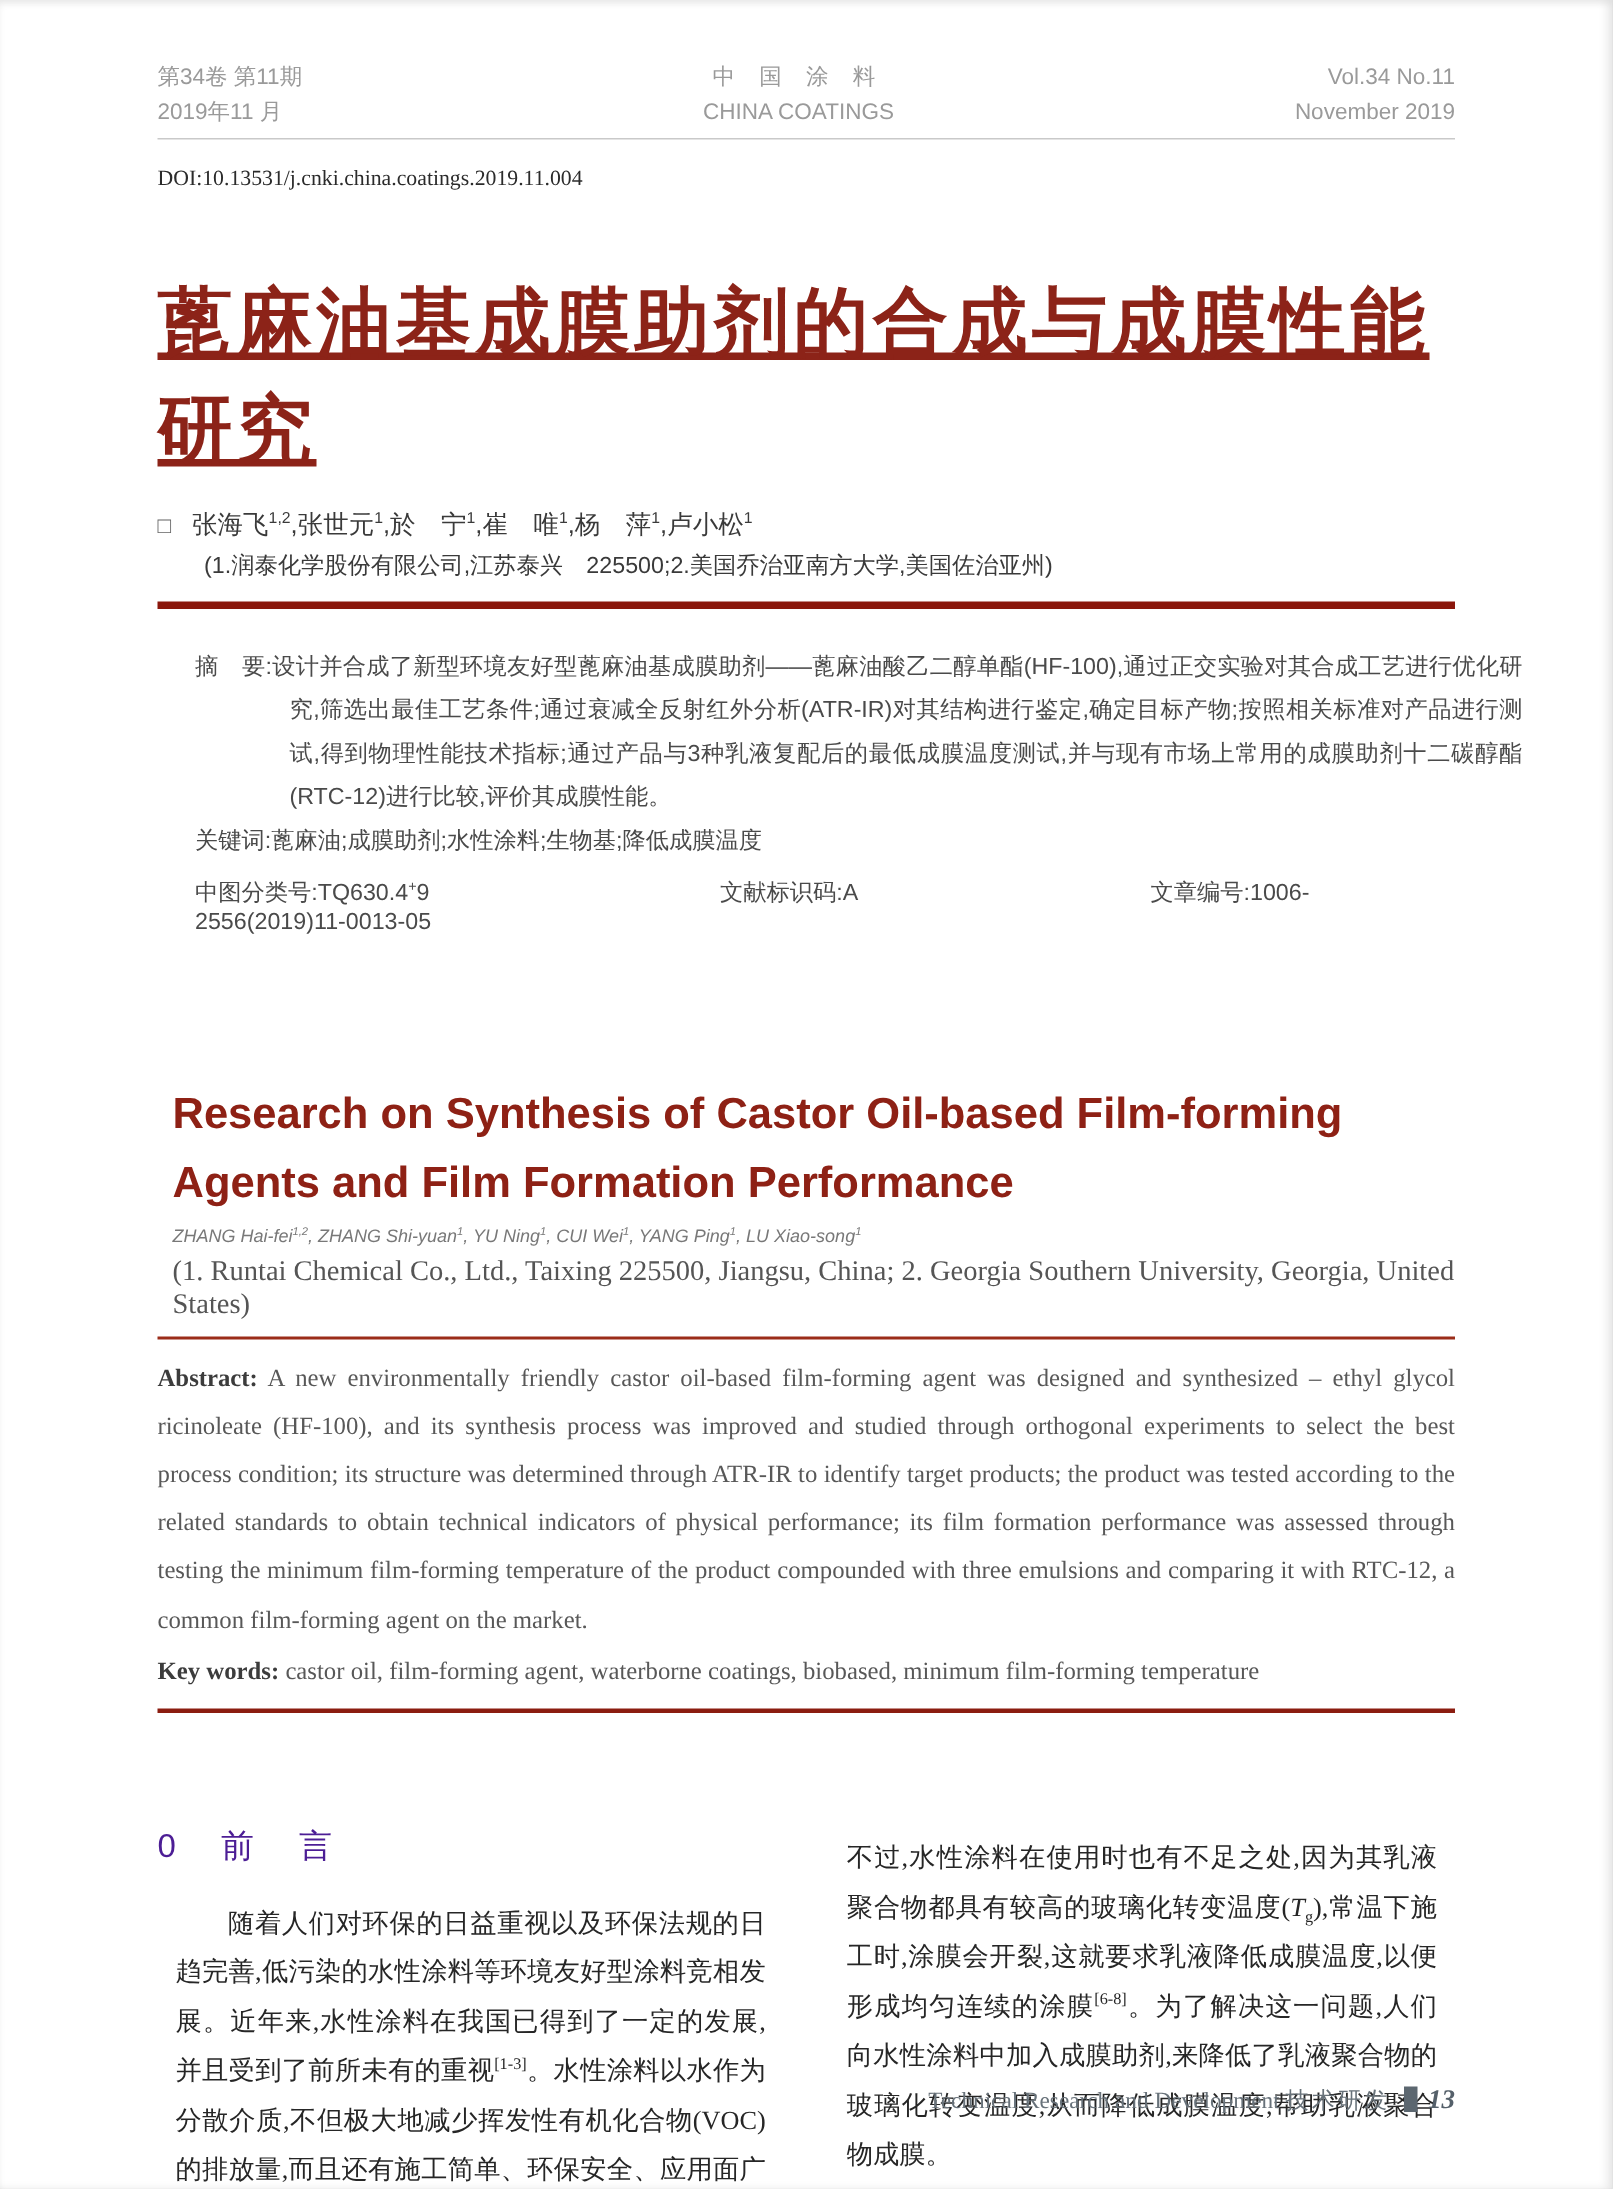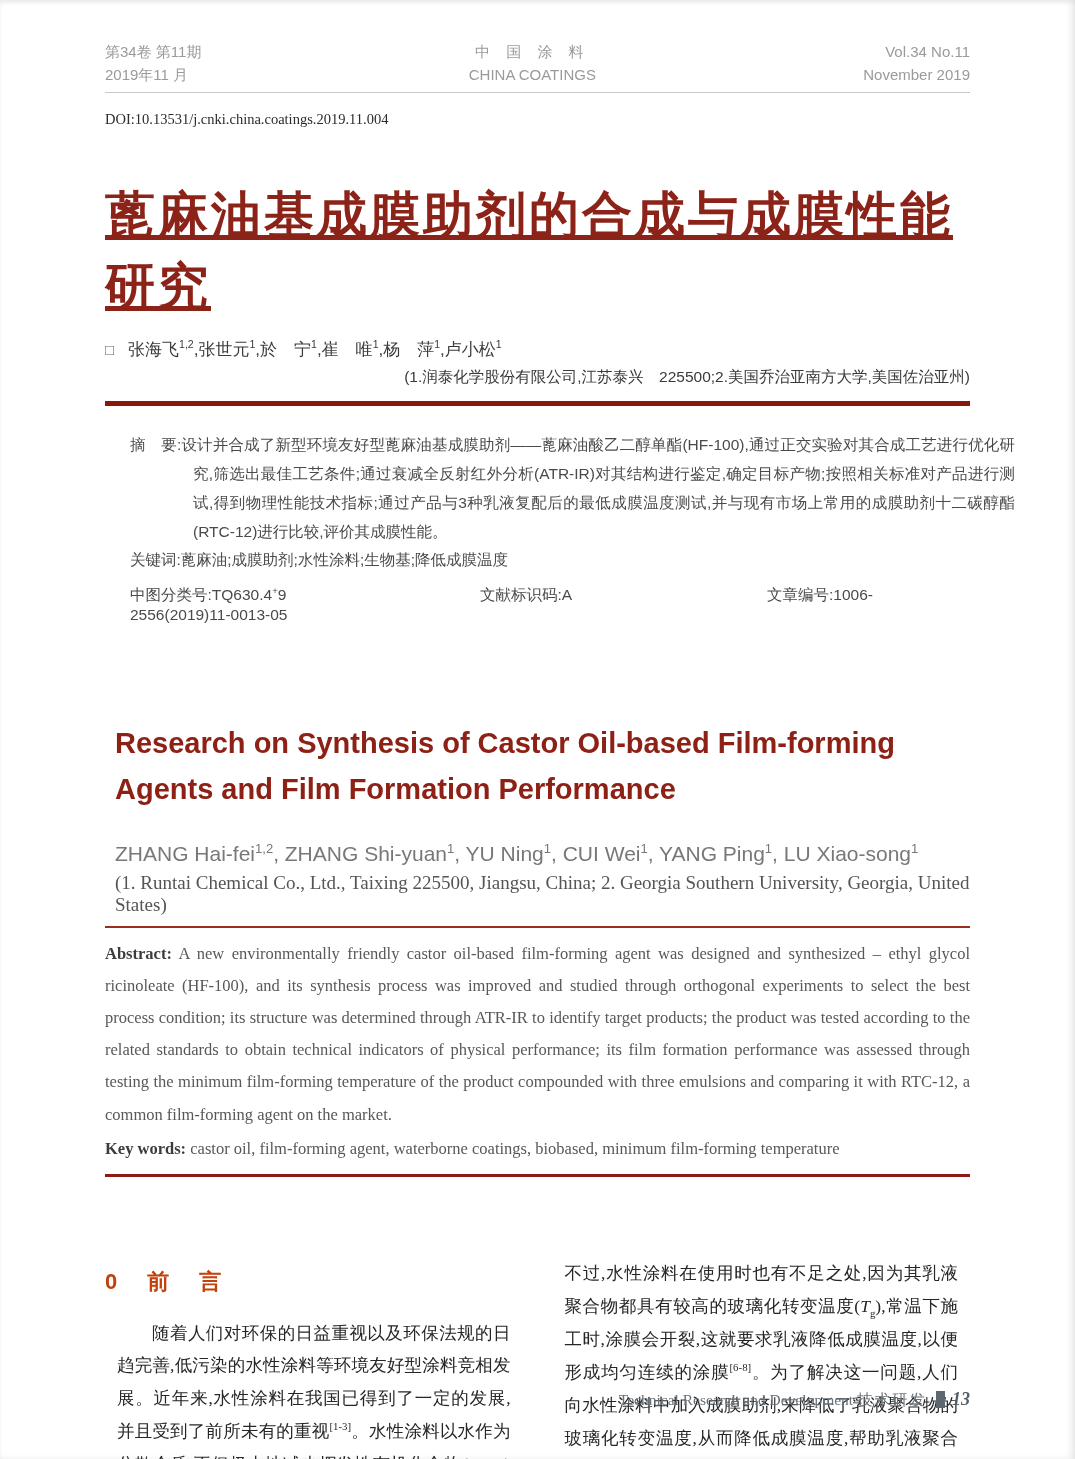--- a/index.html
+++ b/index.html
@@ -17,48 +17,48 @@
   .journal-cn{letter-spacing:6px;}
   .hdr-rule{border-bottom:1.5px solid #c9c9c9;margin-top:5px;}
   .doi{font-size:14.5px;color:#2b2b2b;margin-top:18px;font-family:"Liberation Serif",serif;}
 
   
   .cn-title{margin:52px 0 0 0;font-family:"Liberation Sans",sans-serif;font-weight:bold;
             font-size:50px;line-height:1.42;color:#8c2318;letter-spacing:3px;text-decoration:underline;}
   .authors-cn{margin-top:16px;font-size:17px;color:#3a3a3a;font-family:"Liberation Sans",sans-serif;}
   .authors-cn .marker{color:#666;margin-right:14px;font-size:15px;}
   .affil-cn{margin-top:6px;padding-left:31px;font-size:15.5px;color:#3a3a3a;
-            font-family:"Liberation Sans",sans-serif;text-align:right;}
+            font-family:"Liberation Sans",sans-serif;}
   .rule-thick{height:5px;background:#8b170c;margin-top:13px;}
 
   
   .cn-abs{margin:24px 0 0 25px;width:822px;font-size:15.5px;color:#4a4a4a;line-height:1.88;
           text-align:justify;font-family:"Liberation Sans",sans-serif;}
   .hang{padding-left:63px;text-indent:-63px;}
   .kw-cn{margin:4px 0 0 25px;font-size:15.5px;color:#4a4a4a;font-family:"Liberation Sans",sans-serif;}
   .clc-row{margin:14px 0 0 25px;font-size:15.5px;color:#4a4a4a;font-family:"Liberation Sans",sans-serif;}
   .clc-row .c1{display:inline-block;width:350px;}
   .clc-row .c2{display:inline-block;width:287px;}
 
   
   .en-title{margin:96px 0 0 10px;font-family:"Liberation Sans",sans-serif;font-weight:bold;
             font-size:29px;line-height:1.6;color:#8e2115;}
-  .authors-en{margin:29px 0 0 10px;font-size:21px;color:#787878;font-family:"Liberation Sans",sans-serif;}
+  .authors-en{margin:4px 0 0 10px;font-size:12px;color:#787878;font-family:"Liberation Sans",sans-serif;font-style:italic;}
   .affil-en{margin:6px 0 0 10px;font-size:19px;color:#555;}
   .rule-thin-red{height:2px;background:#9b2d1a;margin-top:10px;}
   .en-abs{margin-top:10px;font-size:16.5px;color:#585858;line-height:1.95;text-align:justify;}
   .en-abs b,.kw-en b{color:#3c3c3c;}
   .kw-en{margin-top:2px;font-size:16.5px;color:#585858;line-height:1.9;}
   .rule-red2{height:3px;background:#8b1d10;margin-top:10px;}
 
   
   .columns{display:flex;gap:30px;margin-top:68px;}
   .colm{flex:1;font-size:17.5px;line-height:1.88;color:#262626;text-align:justify;}
-  .sec-head{color:#c2410c;font-family:"Liberation Sans",sans-serif;font-weight:bold;
-            font-size:22px;margin:16px 0 14px 0;}
+  .sec-head{color:#4c1d95;font-family:"Liberation Sans",sans-serif;font-weight:normal;
+            font-size:22px;margin:0 0 14px 0;}
   .sec-head .num{margin-right:30px;}
   .sec-head .words{letter-spacing:4px;}
   .indent2 p, p.indent2{text-indent:2em;}
   .colm p{margin:12px;}
   sup{font-size:62%;vertical-align:super;line-height:0;}
   sub{font-size:62%;vertical-align:sub;line-height:0;}
 
   
   .pfooter{position:absolute;right:105px;bottom:48px;color:#68727a;font-size:15.5px;
            white-space:nowrap;text-align:center;}

